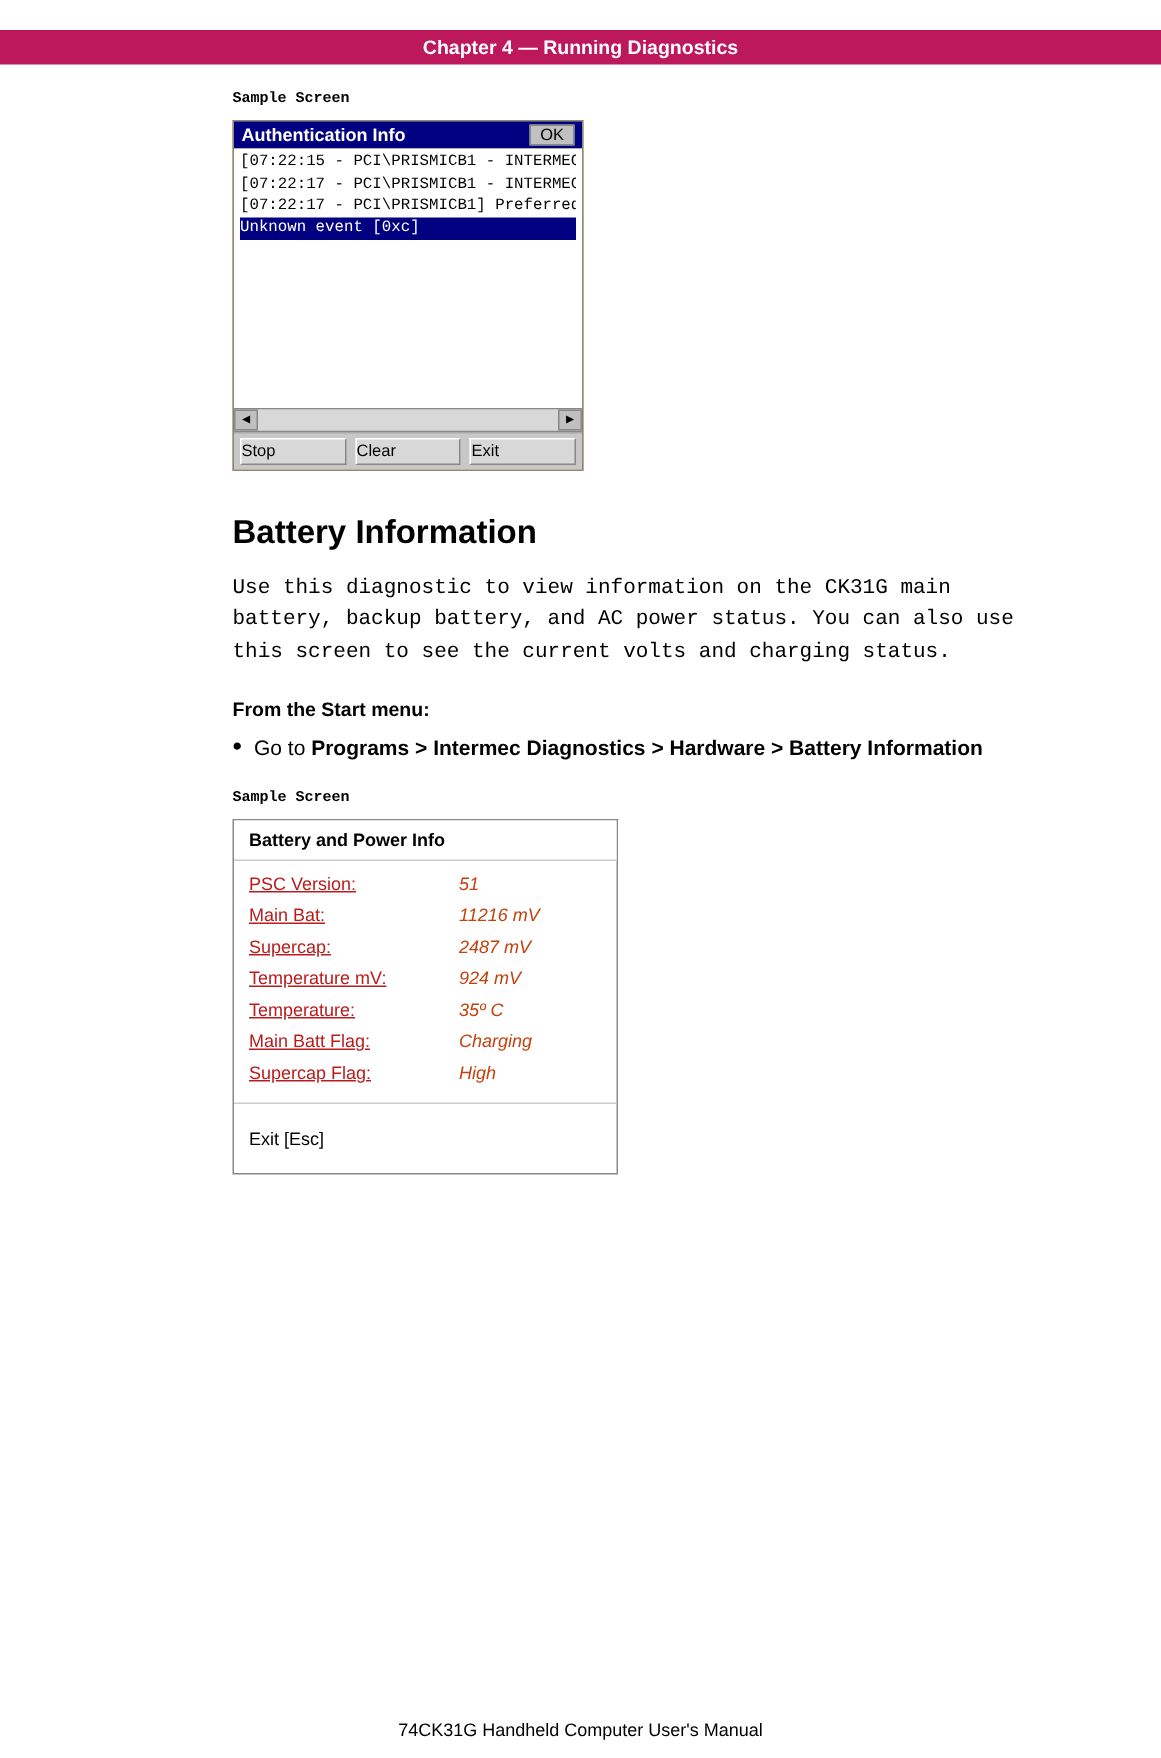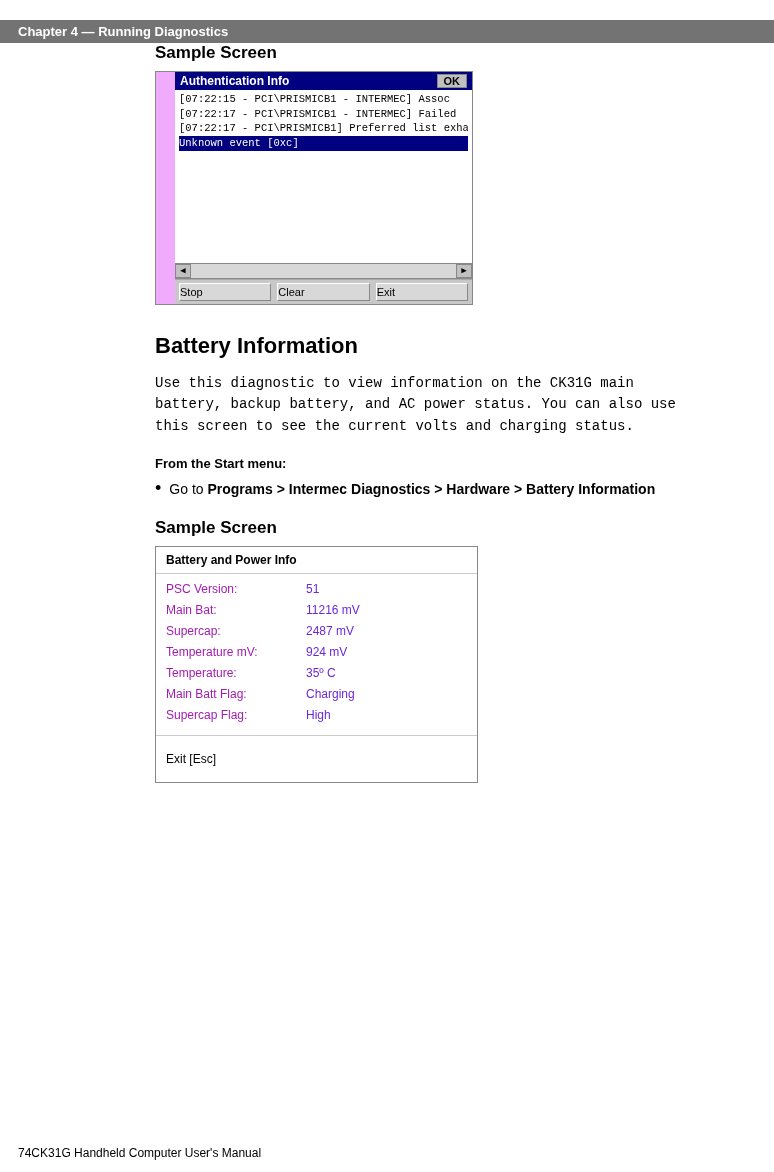--- a/index.html
+++ b/index.html
@@ -15,85 +15,86 @@
     
     .page {
       width: 774px;
       min-height: 1172px;
       padding: 20px 0 30px 0;
       position: relative;
     }
 
     
     .chapter-header {
-      background: #737373;
+      background: #be185d;
       color: #fff;
       font-family: Arial, sans-serif;
       font-size: 13px;
       font-weight: bold;
       padding: 4px 18px;
+      margin-bottom: 18px;
+      text-align: center;
     }
 
     
     .page-footer {
       position: absolute;
       bottom: 12px;
       left: 0;
       width: 100%;
       display: flex;
-      justify-content: flex-start;
+      justify-content: center;
       align-items: center;
       padding: 0 18px;
       font-family: Arial, sans-serif;
       font-size: 12px;
     }
 
     
     .content-area {
       padding: 0 90px 0 155px;
     }
 
     
     .sample-screen-label {
-      font-family: Liberation Sans, sans-serif;
-      font-size: 17px;
+      font-family: Liberation Mono, monospace;
+      font-size: 10px;
       font-weight: bold;
       margin-bottom: 8px;
     }
 
     
     .device-screen {
       border: 1px solid #888;
-      background: #f0abfc;
-      width: 318px;
+      background: #eab308;
+      width: 234px;
       margin-bottom: 28px;
       font-family: "Courier New", monospace;
       font-size: 11px;
-      padding-left: 19px;
     }
 
     .device-screen .title-bar {
       background: #000080;
       color: #fff;
       display: flex;
       justify-content: space-between;
       align-items: center;
       padding: 2px 5px;
       font-family: Arial, sans-serif;
       font-size: 12px;
       font-weight: bold;
     }
 
     .device-screen .title-bar .ok-btn {
       background: #c0c0c0;
       color: #000;
       border: 1px solid #888;
       padding: 0 6px;
       font-size: 11px;
-      font-weight: bold;
+      font-weight: normal;
     }
 
     .device-screen .log-area {
       background: #fff;
       padding: 2px 4px;
       min-height: 30px;
     }
 
     .device-screen .log-line {
       font-size: 10.5px;
@@ -208,21 +209,21 @@
     .bullet-list li .bullet-text {
       flex: 1;
     }
 
     .bold-text { font-weight: bold; text-align: right; }
 
     
     .battery-screen {
       border: 1px solid #888;
       background: #fff;
-      width: 323px;
+      width: 257px;
       margin-bottom: 18px;
       font-family: Arial, sans-serif;
       font-size: 12px;
     }
 
     .battery-screen .bat-title {
       background: #fff;
       border-bottom: 1px solid #ccc;
       padding: 6px 10px;
       font-weight: bold;
@@ -234,25 +235,27 @@
     }
 
     .battery-screen .bat-row {
       display: flex;
       margin-bottom: 7px;
       font-size: 12px;
     }
 
     .battery-screen .bat-label {
       width: 140px;
-      color: #a21caf;
+      color: #b91c1c;
+      text-decoration: underline;
     }
 
     .battery-screen .bat-value {
-      color: #6d28d9;
+      color: #c2410c;
+      font-style: italic;
     }
 
     .battery-screen .bat-exit {
       border-top: 1px solid #ccc;
       padding: 16px 10px;
       font-size: 12px;
     }
   </style>
 </head>
 <body>

